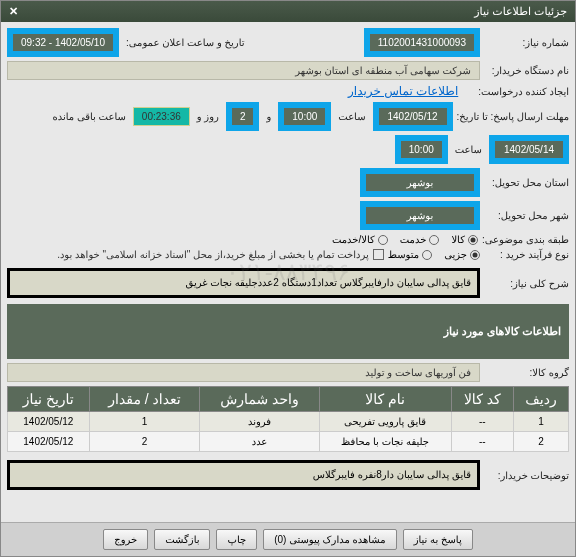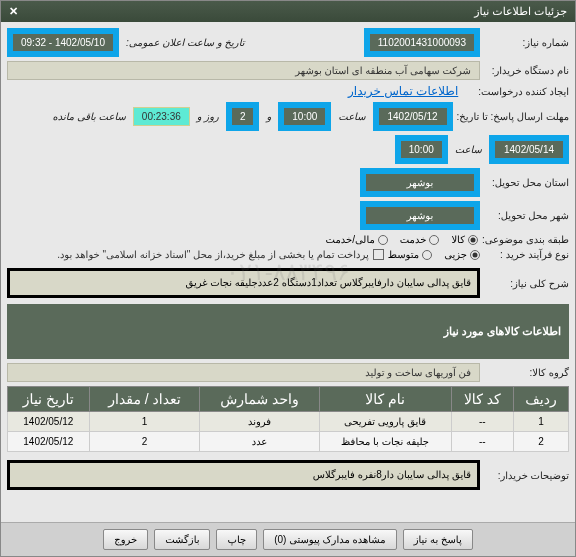--- a/index.html
+++ b/index.html
@@ -49,21 +49,20 @@
       color: #222;
       white-space: nowrap;
       min-width: 85px;
       text-align: right;
     }
     .label-sm {
       font-size: 10px;
       color: #222;
       white-space: nowrap;
       padding: 0 3px;
-      font-style: italic;
     }
     .field {
       background: #5a6a5a;
       color: #fff;
       padding: 3px 8px;
       font-size: 10px;
       border: 6px solid #0ea5e9;
       min-width: 80px;
       text-align: center;
     }
@@ -79,21 +78,21 @@
       min-width: 200px;
     }
     .info-link {
       color: #0066cc;
       font-size: 12px;
       text-decoration: underline;
       cursor: pointer;
       margin-right: 16px;
     }
     .field-yellow {
-      background: #5eead4;
+      background: #14b8a6;
       color: #333;
       padding: 3px 8px;
       font-size: 10px;
       border: 1px solid #d0d090;
     }
     .radio-group {
       display: flex;
       gap: 12px;
       align-items: center;
       font-size: 10px;
@@ -265,21 +264,21 @@
         <div class="radio-item">
           <span class="radio-dot selected"></span>
           <span>کالا</span>
         </div>
         <div class="radio-item">
           <span class="radio-dot"></span>
           <span>خدمت</span>
         </div>
         <div class="radio-item">
           <span class="radio-dot"></span>
-          <span>مالی/خدمت</span>
+          <span>کالا/خدمت</span>
         </div>
       </div>
     </div>
 
     <div class="form-row">
       <span class="label">نوع فرآیند خرید :</span>
       <div class="radio-group">
         <div class="radio-item">
           <span class="radio-dot selected"></span>
           <span>جزیی</span>

